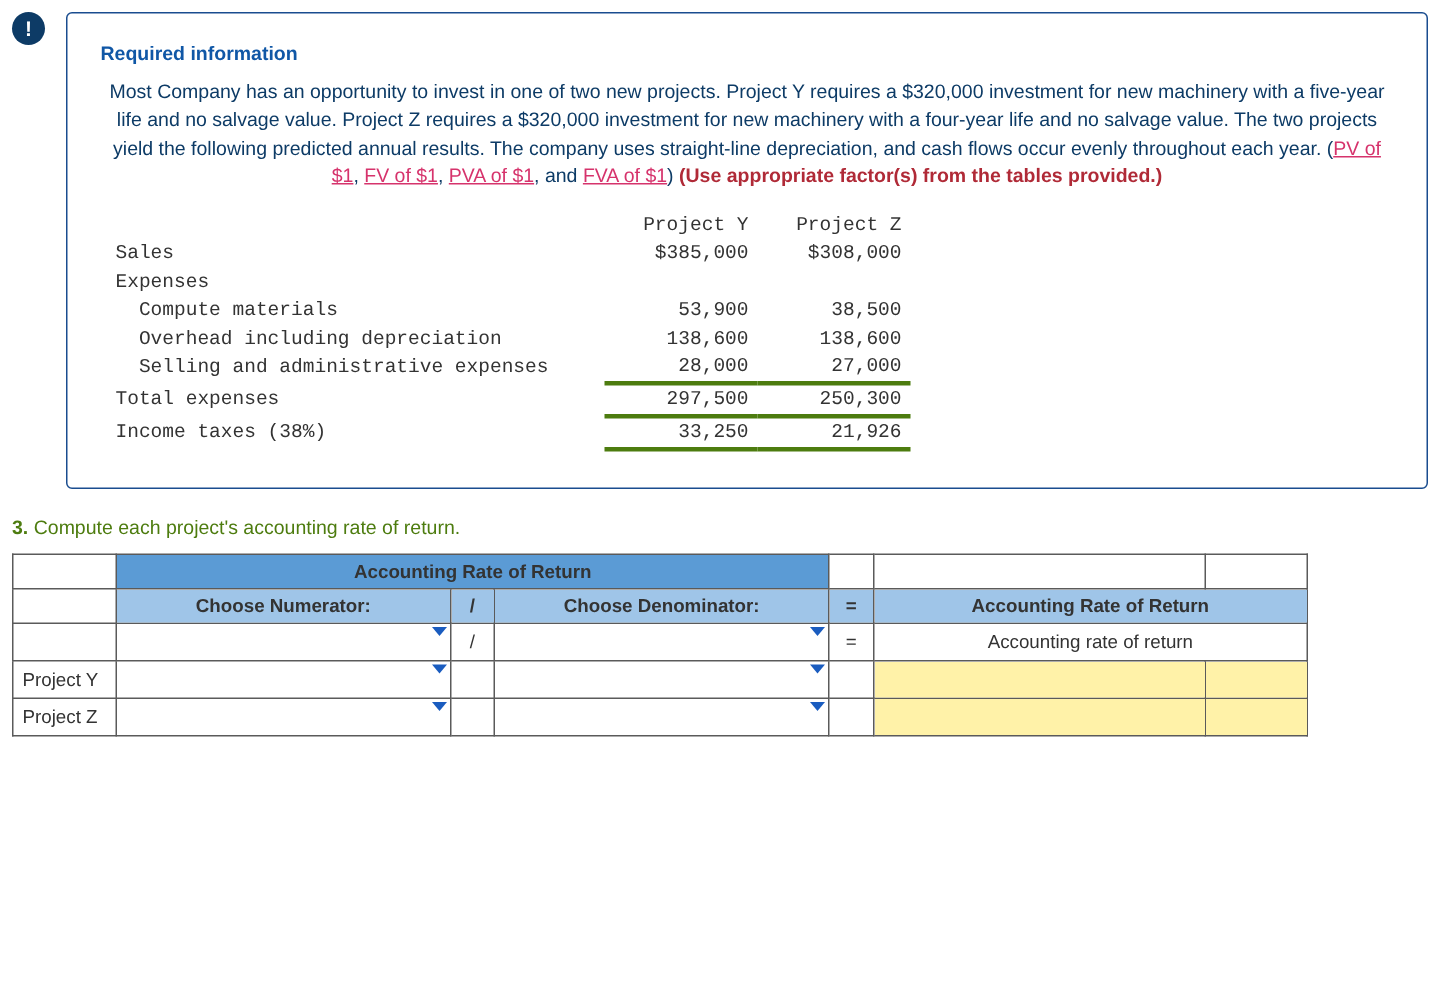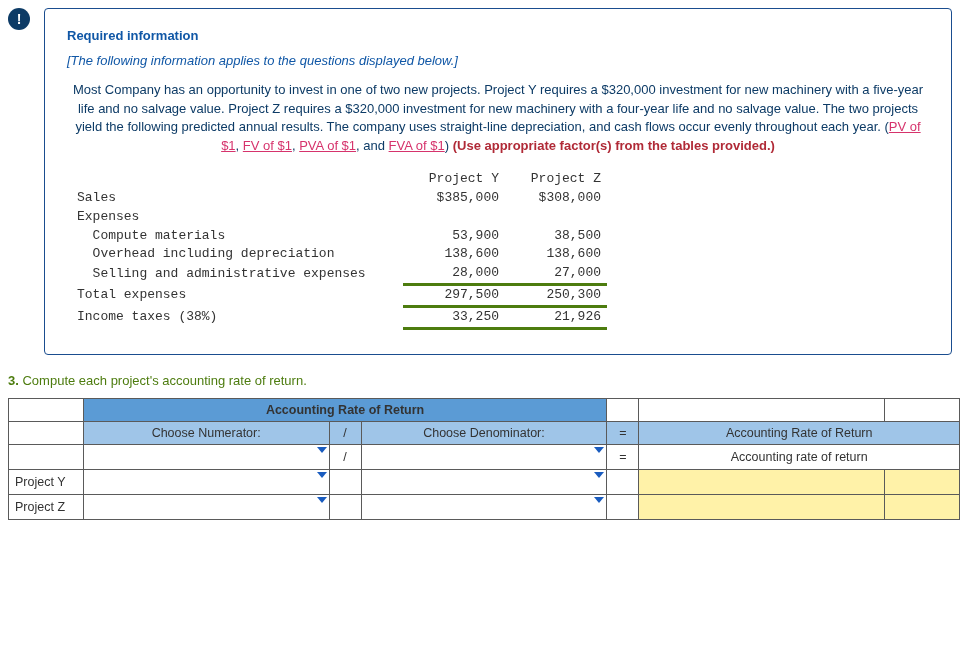--- a/index.html
+++ b/index.html
@@ -84,35 +84,35 @@
   margin: 18px 0 10px 0;
   color: #4d7c0f;
 }
 .question-row .qnum {
   font-weight: bold;
 }
 .arr-table {
   border-collapse: collapse;
   font-size: 12.5px;
   margin-top: 10px;
-  width: 952px;
+  width: 864px;
 }
 .arr-table th, .arr-table td {
   border: 1px solid #5a5a5a;
   padding: 4px 6px;
   text-align: center;
   position: relative;
 }
 .arr-title {
   background: #5b9bd5;
   font-weight: bold;
 }
 .arr-head {
   background: #9fc5e8;
-  font-weight: normal;
+  font-weight: bold;
   margin-top: 12px;
 }
 .arr-table td.left {
   text-align: left;
 }
 .arr-table input[type="text"] {
   width: 100%;
   border: none;
   outline: none;
   font-size: 12.5px;
@@ -134,21 +134,20 @@
   border-top: 6px solid #1a5cbf;
 }
 </style>
 </head>
 <body>
 
 <div class="alert-icon">!</div>
 
 <div class="card">
   <div class="req-title">Required information</div>
-  <div class="intro-italic">[The following information applies to the questions displayed below.]</div>
   <div class="body-text">
     <span>Most Company has an opportunity to invest in one of two new projects. Project Y requires a $320,000 investment for new machinery with a five-year life and no salvage value. Project Z requires a $320,000 investment for new machinery with a four-year life and no salvage value. The two projects yield the following predicted annual results. The company uses straight-line depreciation, and cash flows occur evenly throughout each year. (</span><a href="#">PV of $1</a>, <a href="#">FV of $1</a>, <a href="#">PVA of $1</a>, and <a href="#">FVA of $1</a><span>) </span><span class="bold-red">(Use appropriate factor(s) from the tables provided.)</span>
   </div>
 
   <div class="mono-table">
     <table>
       <tbody>
           <tr>
         <td style="width:320px;"></td>
         <td class="num">Project Y</td>

